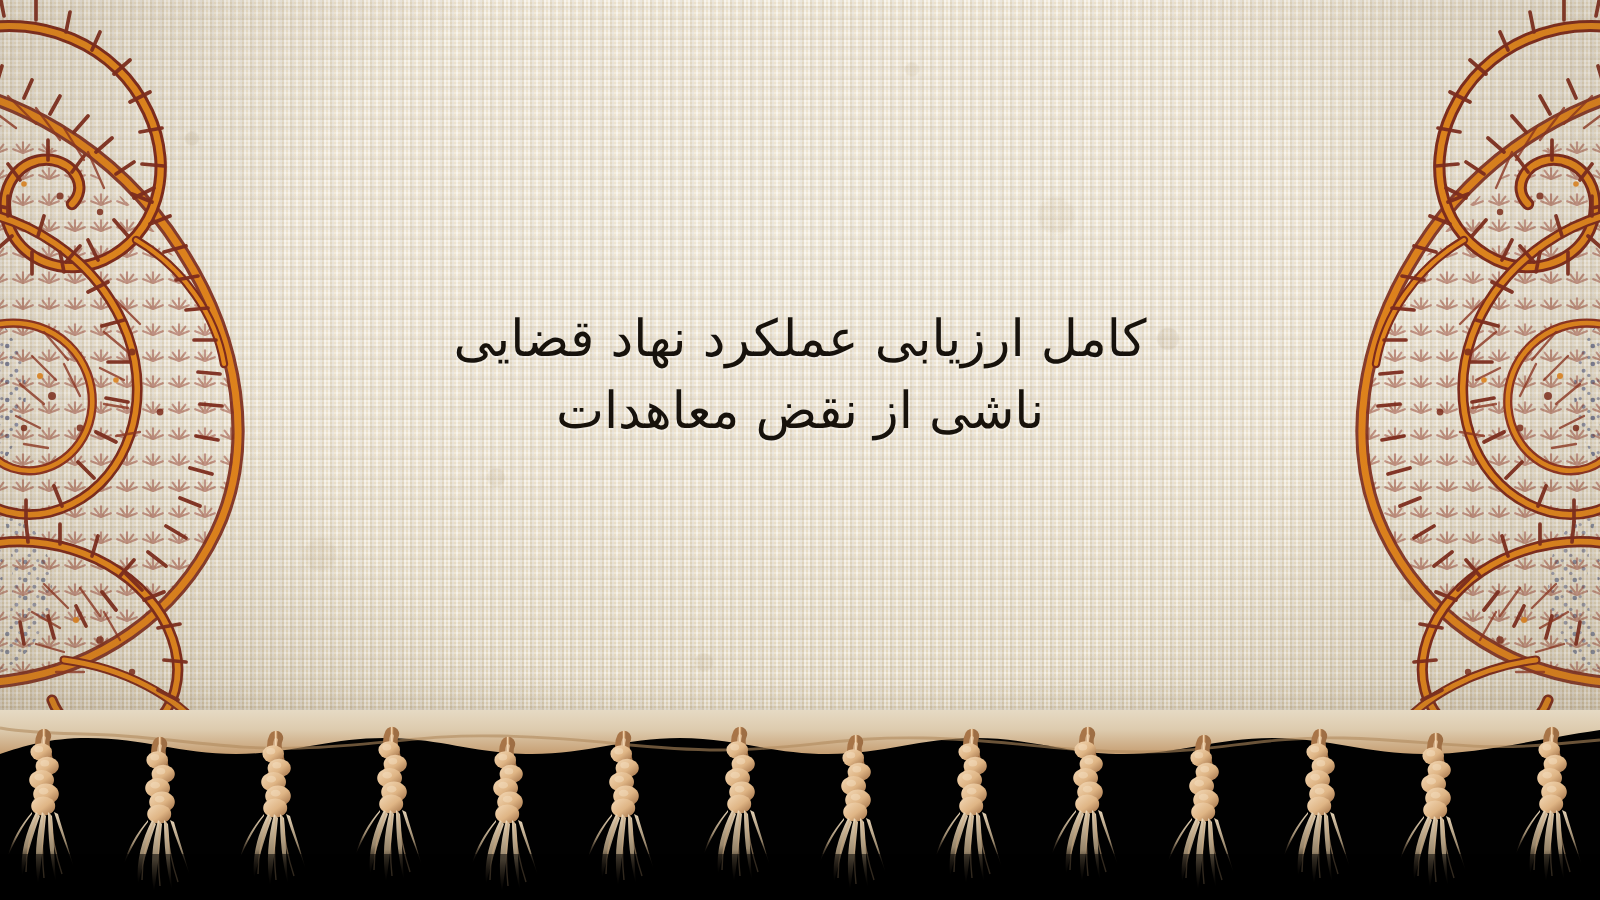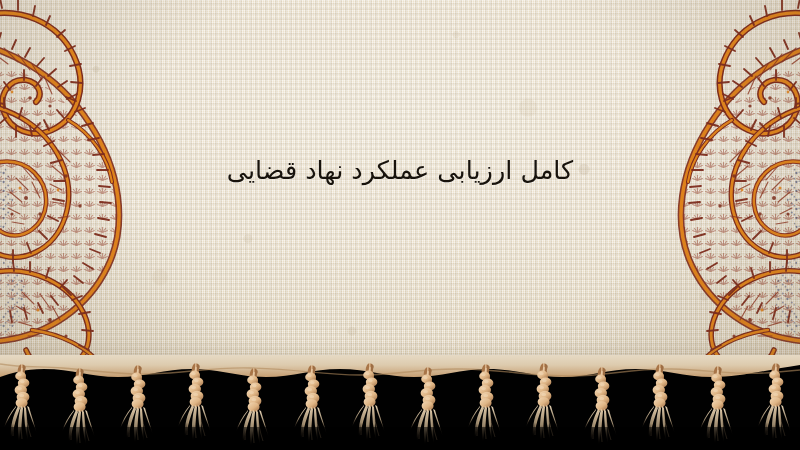--- a/index.html
+++ b/index.html
@@ -377,20 +377,21 @@
         </g>
       </svg>
     </div>
 
     <div class="cloth-vignette"></div>
     <div class="hem-shade"></div>
   </div>
 
   <div class="title-block">
     <div class="title-line">کامل ارزیابی عملکرد نهاد قضایی</div>
+    <div class="title-line">ناشی از نقض معاهدات</div>
   </div>
 
   <div class="fringe-zone">
     <svg viewBox="0 0 800 95" xmlns="http://www.w3.org/2000/svg" aria-hidden="true">
       <defs>
         <linearGradient id="cordg" x1="0" y1="0" x2="1" y2="0">
           <stop offset="0" stop-color="#A87548"></stop>
           <stop offset=".32" stop-color="#F0D3AE"></stop>
           <stop offset=".62" stop-color="#DDB181"></stop>
           <stop offset="1" stop-color="#9E6E44"></stop>

